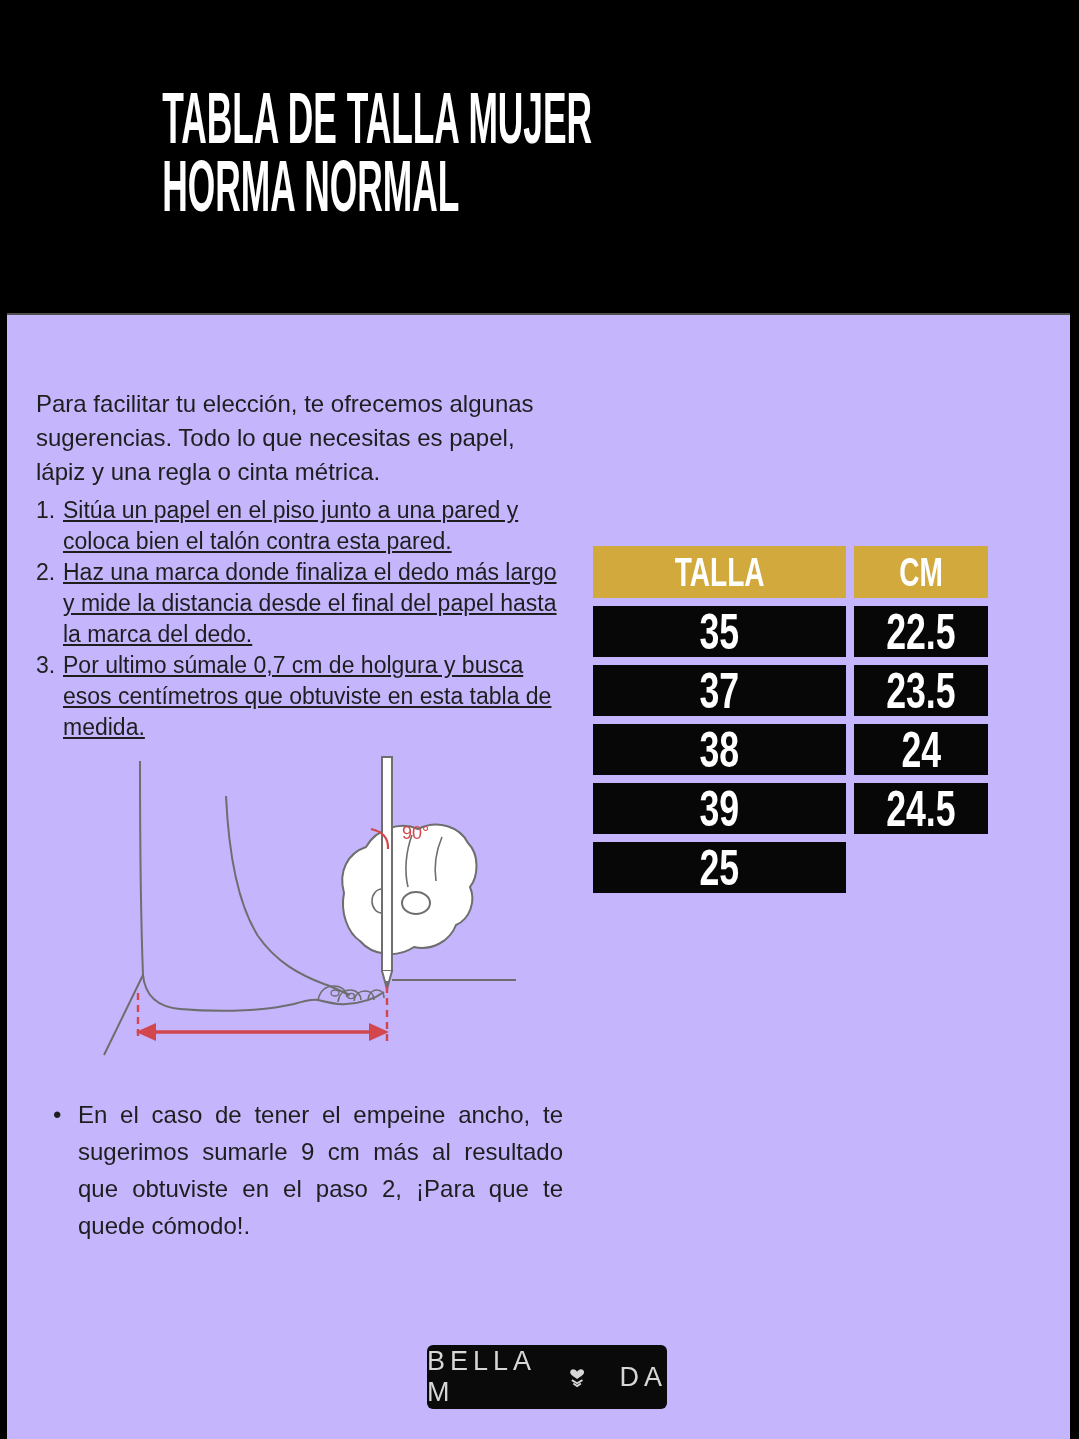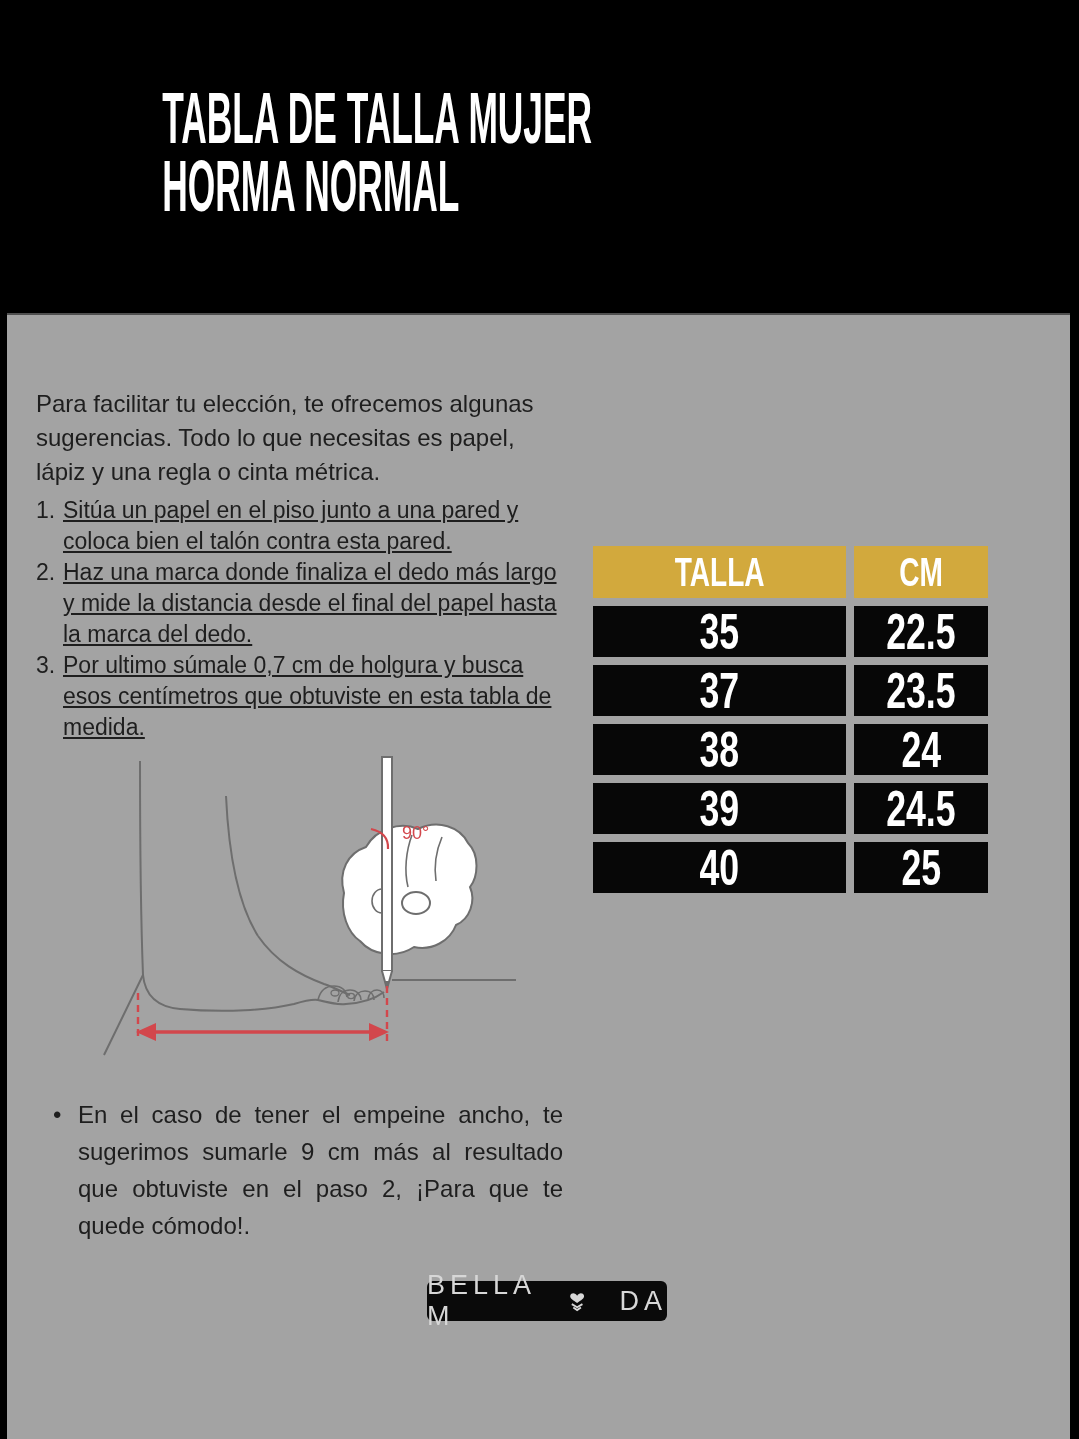--- a/index.html
+++ b/index.html
@@ -20,21 +20,21 @@
     display:inline-block;
     font-size:62px; line-height:58px; letter-spacing:0px;
     transform:scale(0.57,1.18); transform-origin:center top;
     white-space:nowrap;
   }
   .title-scale span { display:block; }
 
   
   .panel {
     position:absolute; left:7px; top:313px; width:1063px; height:1126px;
-    background:#a3a3a3; box-shadow:inset 0 2px 0 #4f4f4f;
+    background:#c4b5fd; box-shadow:inset 0 2px 0 #4f4f4f;
   }
 
   .intro {
     position:absolute; left:29px; top:74px; width:520px;
     font-size:24px; line-height:34px; color:#1e1e1e;
   }
 
   ol.steps {
     position:absolute; left:29px; top:182px; width:530px;
     list-style:none; counter-reset:step;
@@ -69,21 +69,21 @@
   
   ul.note {
     position:absolute; left:44px; top:783px; width:512px;
     list-style:none; font-size:24px; line-height:37px; color:#1e1e1e;
   }
   ul.note li { position:relative; padding-left:27px; text-align:justify; }
   ul.note li::before { content:"\2022"; position:absolute; left:2px; }
 
   
   .logo {
-    position:absolute; left:420px; top:968px; width:240px; height:40px;
+    position:absolute; left:420px; top:1032px; width:240px; height:64px;
     background:#0a0a0a; border-radius:6px;
     display:flex; align-items:center; justify-content:center;
     color:#d7d7d7; font-size:27px; letter-spacing:5px; font-weight:400;gap:28px;
   }
   .logo .heart { margin:0 5px 0 1px; display:block; }
 </style>
 </head>
 <body>
 
 <div class="page">
@@ -137,23 +137,20 @@
           <span class="tnum">24</span>
         </div>
 
       <div class="cell">
           <span class="tnum">39</span>
         </div>
       <div class="cell">
           <span class="tnum">24.5</span>
         </div>
 
-      <div class="cell">
-          <span class="tnum">40</span>
-        </div>
       <div class="cell">
           <span class="tnum">25</span>
         </div>
     </div>
 
     <div class="illustration">
       <svg viewBox="0 0 460 320" width="460" height="320">
 
         <path d="M54 18 C54 95 55 180 57 232 L18 312" stroke="#6e6e6e" fill="none" stroke-width="2"></path>
 

